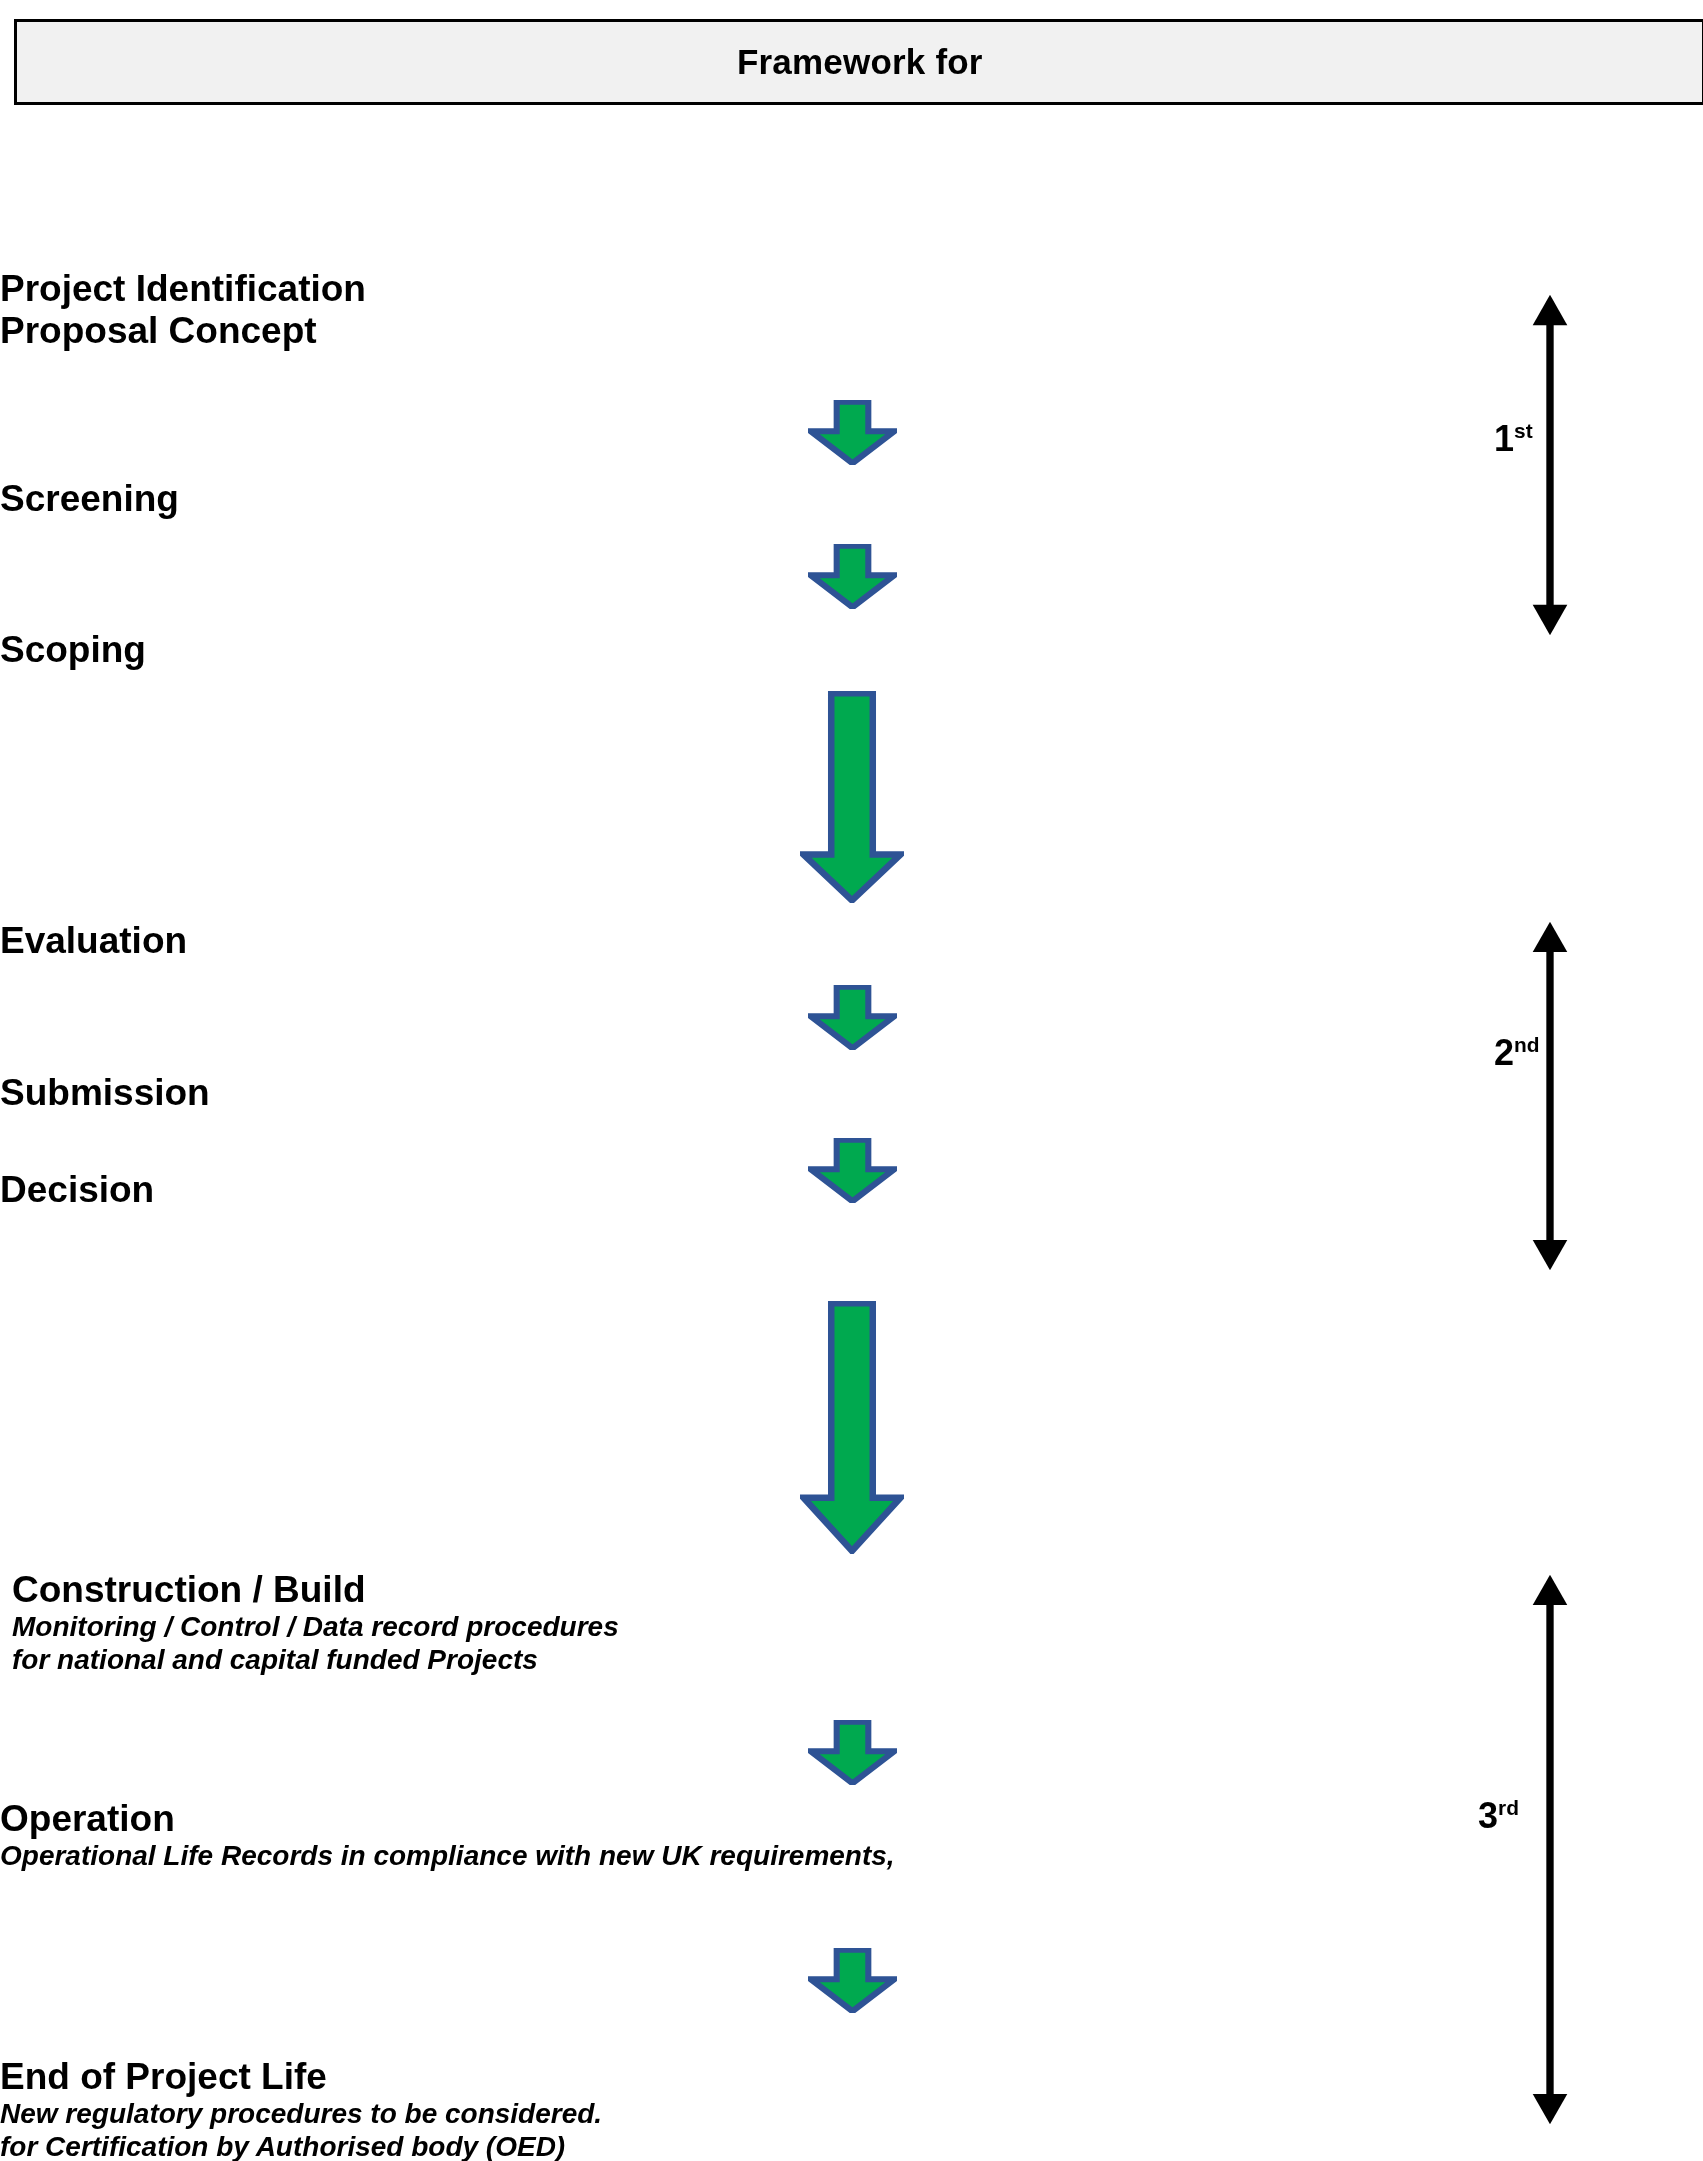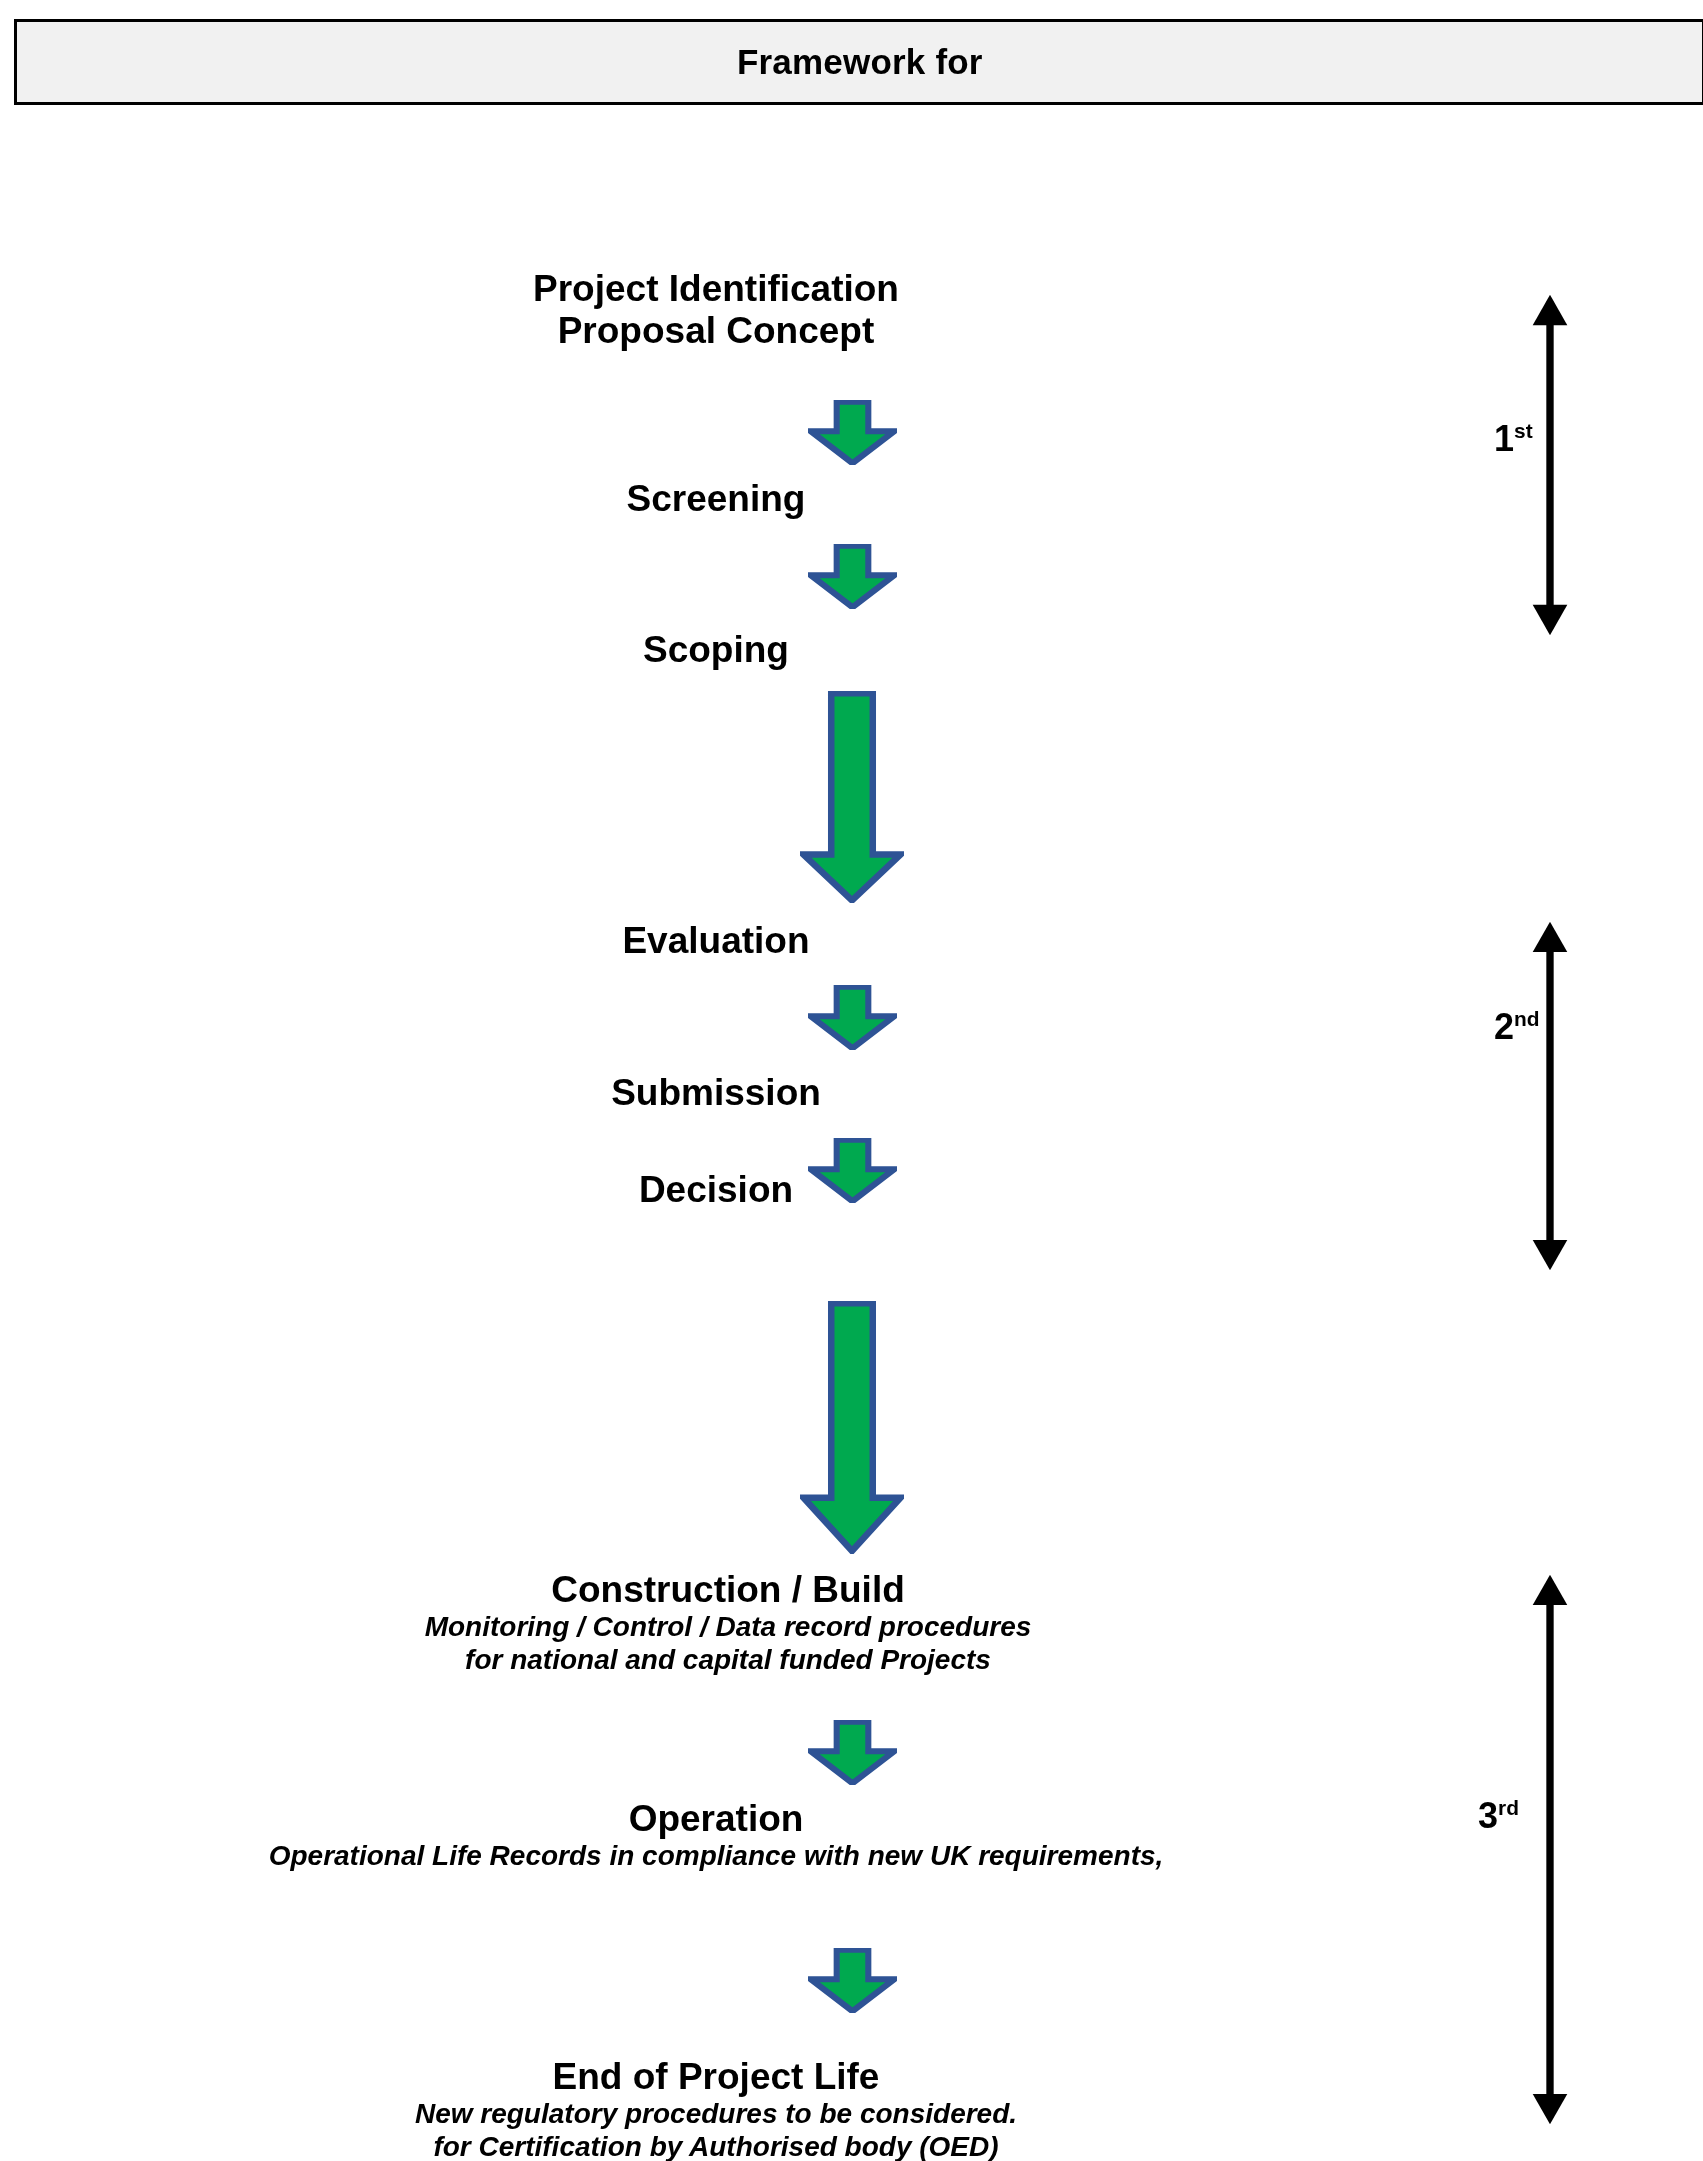--- a/index.html
+++ b/index.html
@@ -48,21 +48,20 @@
     left: 0;
     top: 0;
     width: 1704px;
     height: 2386px;
   }
 
   .node {
     position: absolute;
     left: 0;
     width: 1432px;
-    text-align: center;
   }
   .node .main {
     font-size: 37px;
     font-weight: bold;
     line-height: 1.14;
     white-space: nowrap;
   }
   .node .sub {
     font-size: 28px;
     font-weight: bold;
@@ -207,21 +206,21 @@
       <span>1</span><sup>st</sup>
     </div>
 
     <div class="phase" style="left:1526px; top:921px;">
       <svg width="48" height="350" viewBox="0 0 110 810">
         <line x1="55" y1="18" x2="55" y2="792" stroke="#000000" stroke-width="17"></line>
         <polygon points="55,2 95,72 15,72" fill="#000000"></polygon>
         <polygon points="55,808 95,738 15,738" fill="#000000"></polygon>
       </svg>
     </div>
-    <div class="phase-label" style="left:1494px; top:1009px;">
+    <div class="phase-label" style="left:1494px; top:1035px;">
       <span>2</span><sup>nd</sup>
     </div>
 
     <div class="phase" style="left:1526px; top:1574px;">
       <svg width="48" height="551" viewBox="0 0 110 1275">
         <line x1="55" y1="18" x2="55" y2="1257" stroke="#000000" stroke-width="17"></line>
         <polygon points="55,2 95,72 15,72" fill="#000000"></polygon>
         <polygon points="55,1273 95,1203 15,1203" fill="#000000"></polygon>
       </svg>
     </div>

